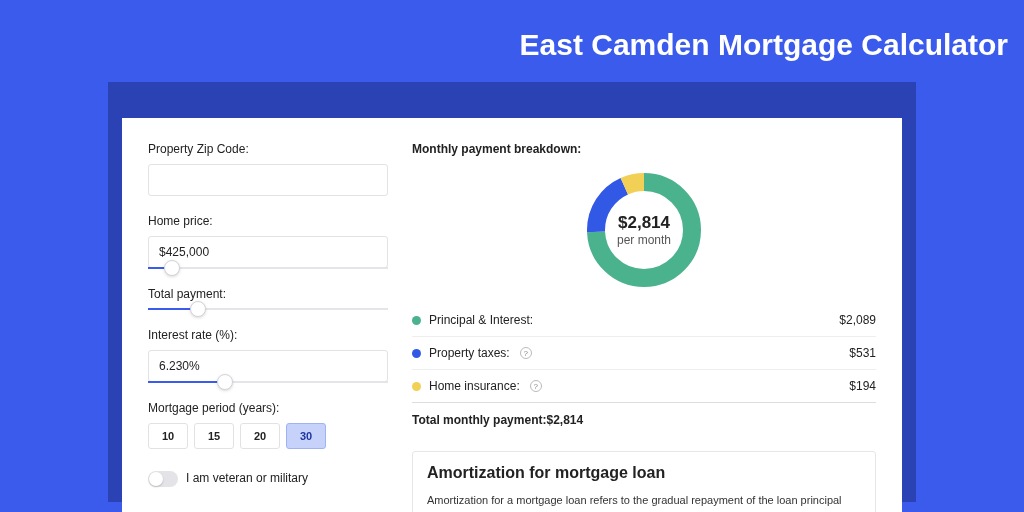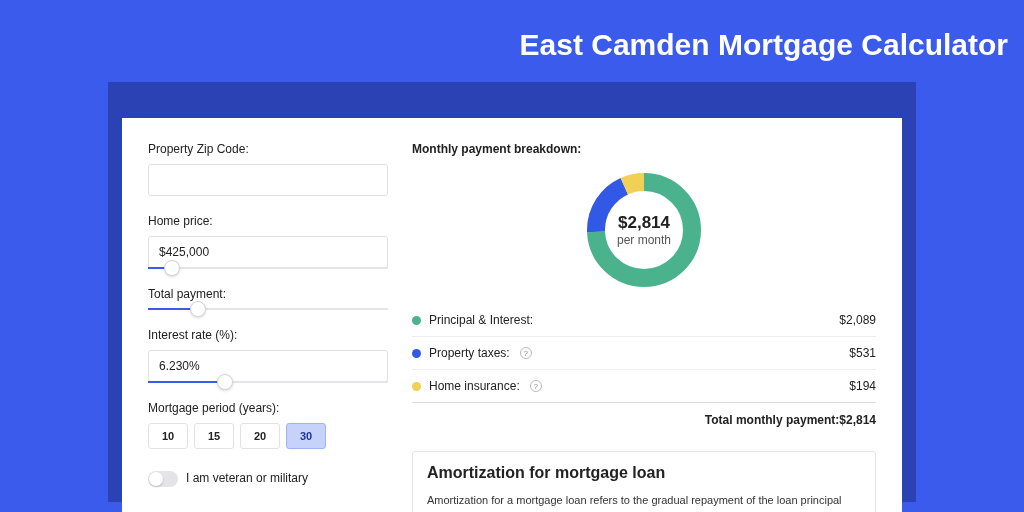--- a/index.html
+++ b/index.html
@@ -144,21 +144,21 @@
     border-radius: 50%;
     font-size: 8px;
     color: #888;
     display: inline-flex;
     align-items: center;
     justify-content: center;
     margin-left: 2px;
   }
   .total-row {
     display: flex;
-    justify-content: flex-end;
+    justify-content: flex-start;
     padding: 10px 0;
     font-weight: 700;
     font-size: 12px;
   }
   .amort-box {
     border: 1px solid #e6e6e6;
     border-radius: 3px;
     margin-top: 14px;
     padding: 12px 14px 0;
   }

